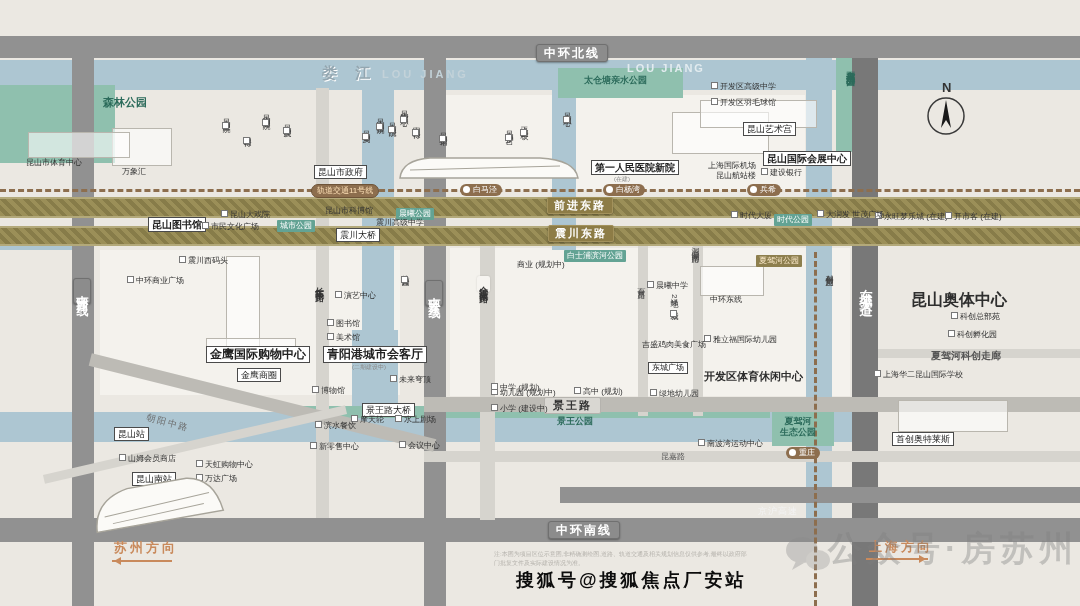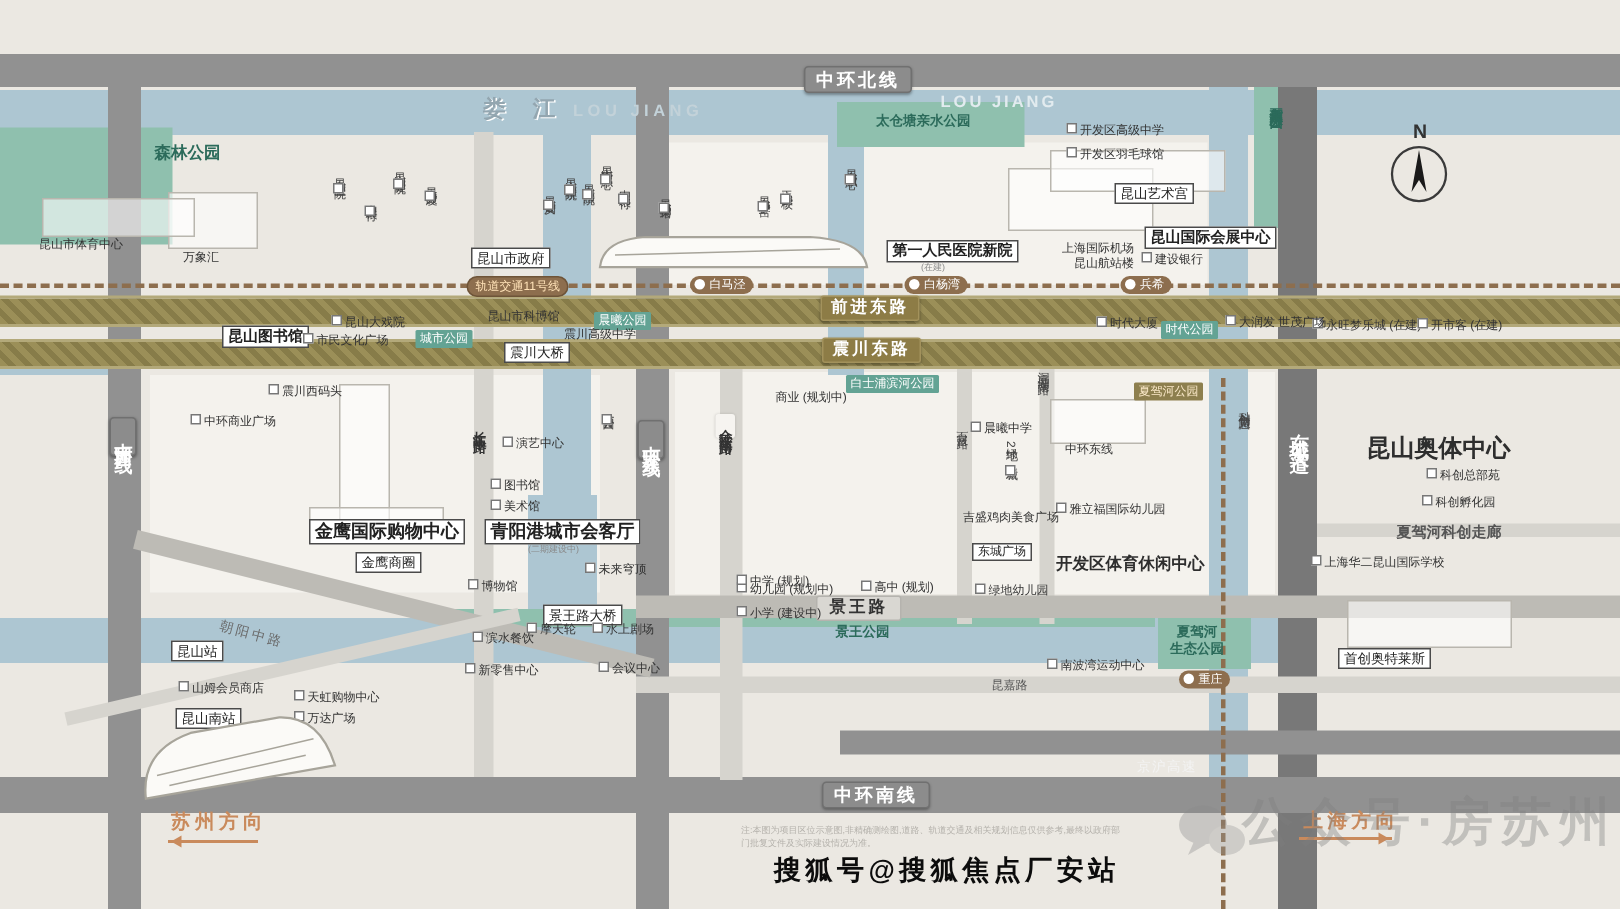--- a/index.html
+++ b/index.html
@@ -232,21 +232,21 @@
     <div class="lbl tiny icon" style="left: 395px; top: 415px;">水上剧场</div>
     <div class="lbl tiny icon" style="left: 315px; top: 421px;">滨水餐饮</div>
     <div class="lbl tiny icon" style="left: 310px; top: 442px;">新零售中心</div>
     <div class="lbl tiny icon" style="left: 399px; top: 441px;">会议中心</div>
     <div class="lbl tiny icon" style="left: 179px; top: 256px;">震川西码头</div>
     <div class="lbl tiny icon" style="left: 127px; top: 276px;">中环商业广场</div>
     <div class="lbl box-label lg" style="left: 206px; top: 346px;">金鹰国际购物中心</div>
     <div class="lbl box-label" style="left: 237px; top: 368px;">金鹰商圈</div>
     <div class="lbl box-label" style="left: 114px; top: 427px;">昆山站</div>
     <div class="lbl tiny icon" style="left: 119px; top: 454px;">山姆会员商店</div>
-    <div class="lbl box-label" style="left: 117px; top: 472px; text-align: right;">昆山南站</div>
+    <div class="lbl box-label" style="left: 132px; top: 472px; text-align: right;">昆山南站</div>
     <div class="lbl tiny icon" style="left: 196px; top: 460px;">天虹购物中心</div>
     <div class="lbl tiny icon" style="left: 196px; top: 474px;">万达广场</div>
     <div class="lbl direction" style="left: 114px; top: 540px;">苏州方向</div>
     <div class="lbl direction" style="left: 869px; top: 539px;">上海方向</div>
     <div class="lbl fineprint" style="left: 494px; top: 550px; width: 255px;">注:本图为项目区位示意图,非精确测绘图,道路、轨道交通及相关规划信息仅供参考,最终以政府部门批复文件及实际建设情况为准。</div>
     <div class="lbl wm-gray" style="left: 828px; top: 528px;">公众号·房苏州</div>
     <div class="lbl wm-black" style="left: 516px; top: 570px;">搜狐号@搜狐焦点厂安站</div>
     <svg class="fixed-svg" style="left:920px;top:78px" width="52" height="62" viewBox="0 0 52 62">
     <text x="22" y="14" font-size="13" font-weight="bold" fill="#333" font-family="Liberation Sans, sans-serif">N</text>
     <circle cx="26" cy="38" r="18" fill="none" stroke="#3a3a3a" stroke-width="1.5"></circle>

